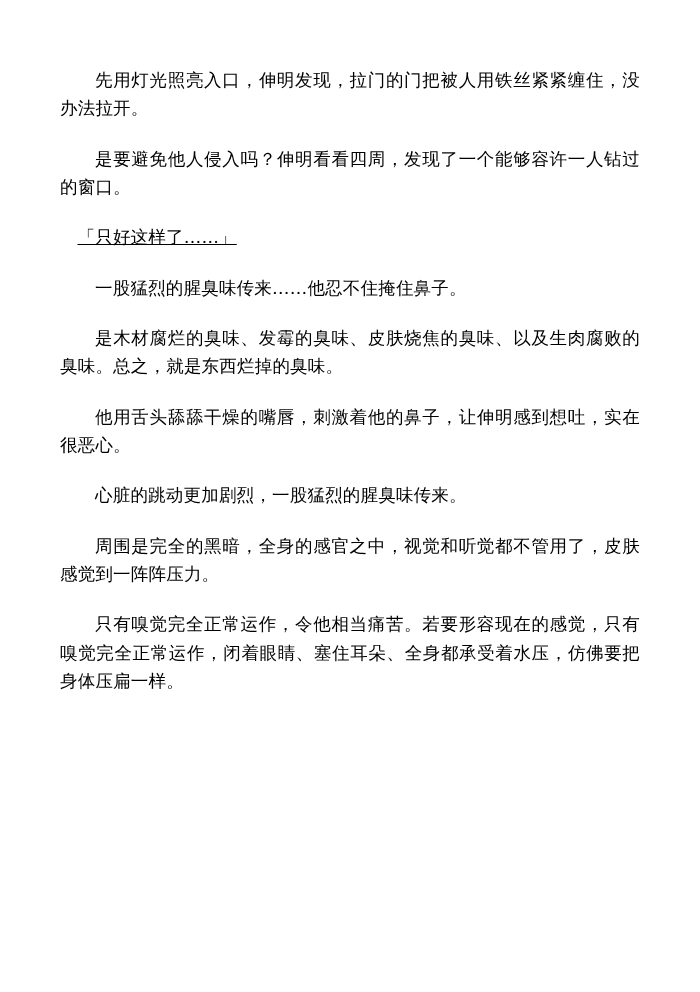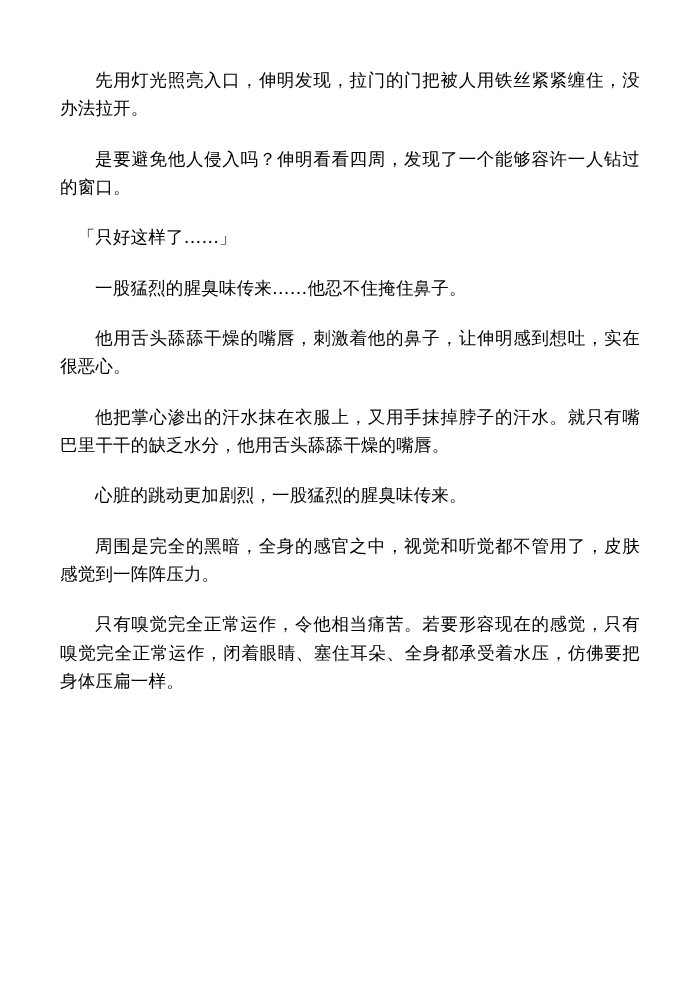--- a/index.html
+++ b/index.html
@@ -33,33 +33,34 @@
     font-size: 17.5px;
     line-height: 1.62;
     text-align: justify;
     text-justify: inter-ideograph;
     text-indent: 2em;
     letter-spacing: 0.2px;
     word-break: break-all;
   }
   p.para.quote {
     text-indent: 1em;
+    text-decoration: underline;
   }
   p.para:last-child {
     margin-bottom: 0;
   }
 </style>
 </head>
 <body>
 
 <div class="page">
   <div class="page-body">
     <p class="para">先用灯光照亮入口，伸明发现，拉门的门把被人用铁丝紧紧缠住，没办法拉开。</p>
     <p class="para">是要避免他人侵入吗？伸明看看四周，发现了一个能够容许一人钻过的窗口。</p>
     <p class="para quote">「只好这样了……」</p>
     <p class="para">一股猛烈的腥臭味传来……他忍不住掩住鼻子。</p>
+    <p class="para">是木材腐烂的臭味、发霉的臭味、皮肤烧焦的臭味、以及生肉腐败的臭味。总之，就是东西烂掉的臭味。</p>
     <p class="para">他用舌头舔舔干燥的嘴唇，刺激着他的鼻子，让伸明感到想吐，实在很恶心。</p>
-    <p class="para">他把掌心渗出的汗水抹在衣服上，又用手抹掉脖子的汗水。就只有嘴巴里干干的缺乏水分，他用舌头舔舔干燥的嘴唇。</p>
     <p class="para">心脏的跳动更加剧烈，一股猛烈的腥臭味传来。</p>
     <p class="para">周围是完全的黑暗，全身的感官之中，视觉和听觉都不管用了，皮肤感觉到一阵阵压力。</p>
     <p class="para">只有嗅觉完全正常运作，令他相当痛苦。若要形容现在的感觉，只有嗅觉完全正常运作，闭着眼睛、塞住耳朵、全身都承受着水压，仿佛要把身体压扁一样。</p>
   </div>
 </div>
 
 </body></html>

